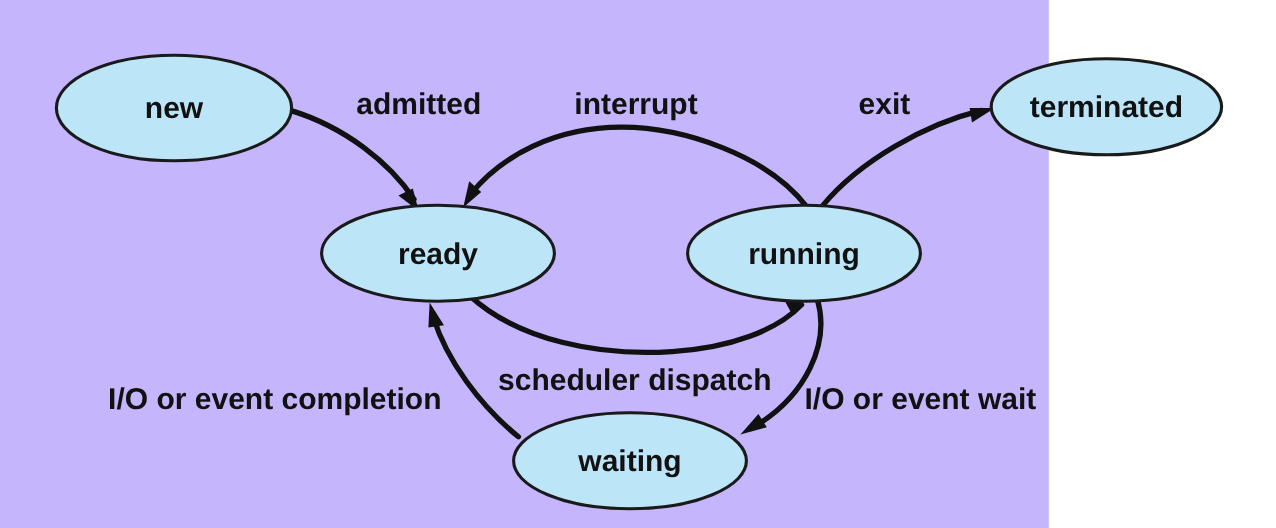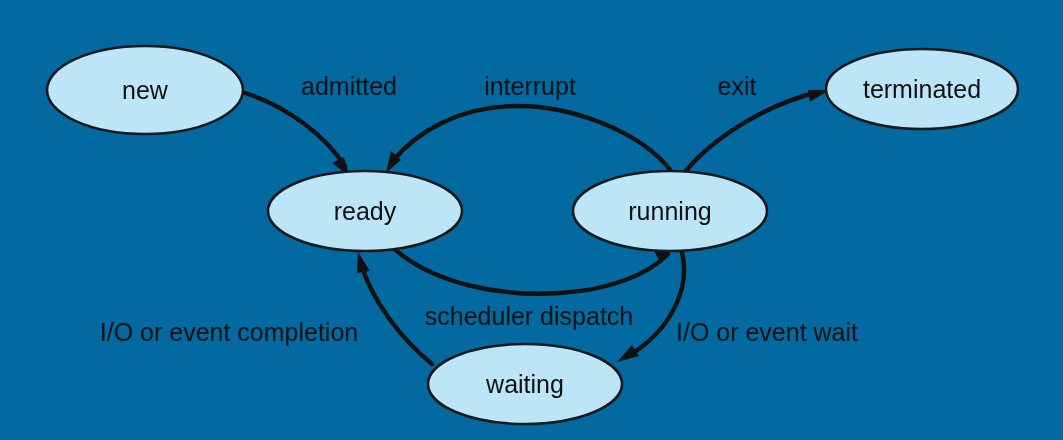--- a/index.html
+++ b/index.html
@@ -9,23 +9,24 @@
     background: #ffffff;
   }
   body {
     width: 1063px;
     height: 440px;
     overflow: hidden;
     font-family: "Liberation Sans", sans-serif;
   }
   #diagram-root {
     position: relative;
-    width: 1063px;
+    width: 874px;
     height: 440px;
-    background: #0369a1;
+    background: #c4b5fd;
+    font-weight: bold;
   }
   svg#state-diagram {
     display: block;
     width: 1063px;
     height: 440px;
   }
   .state-ellipse {
     fill: #bde5f8;
     stroke: #1a1a1a;
     stroke-width: 2.6;

